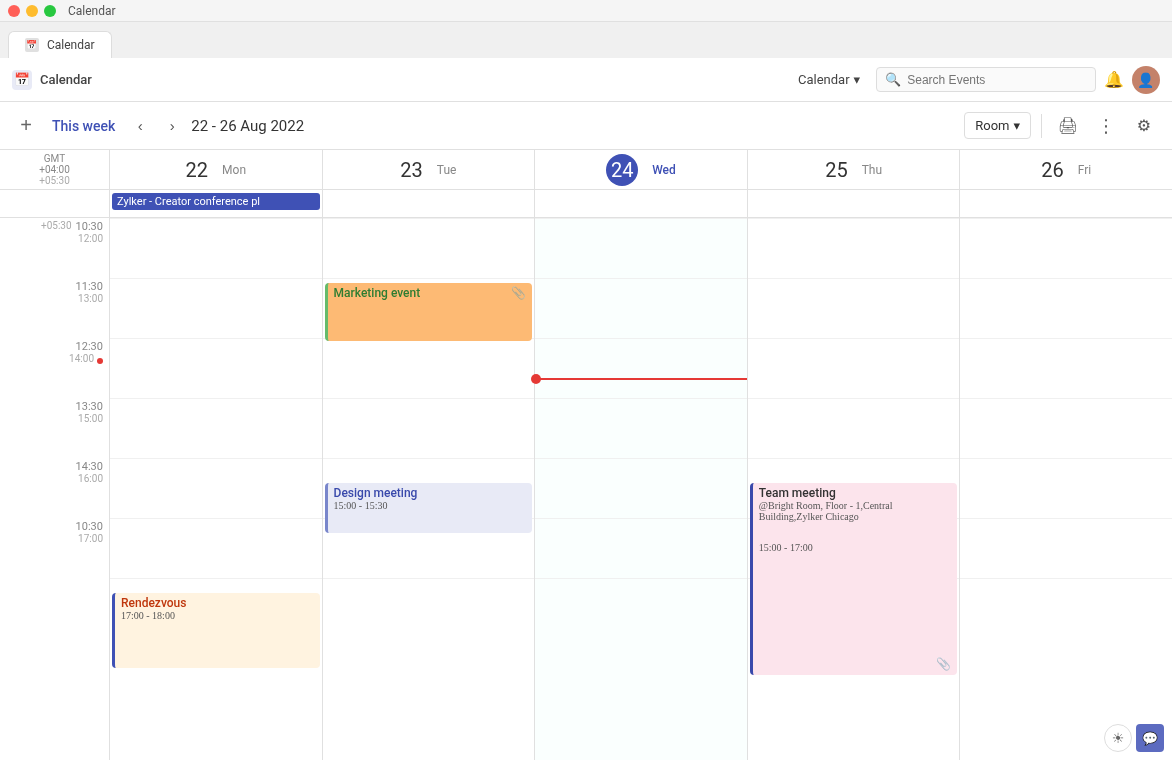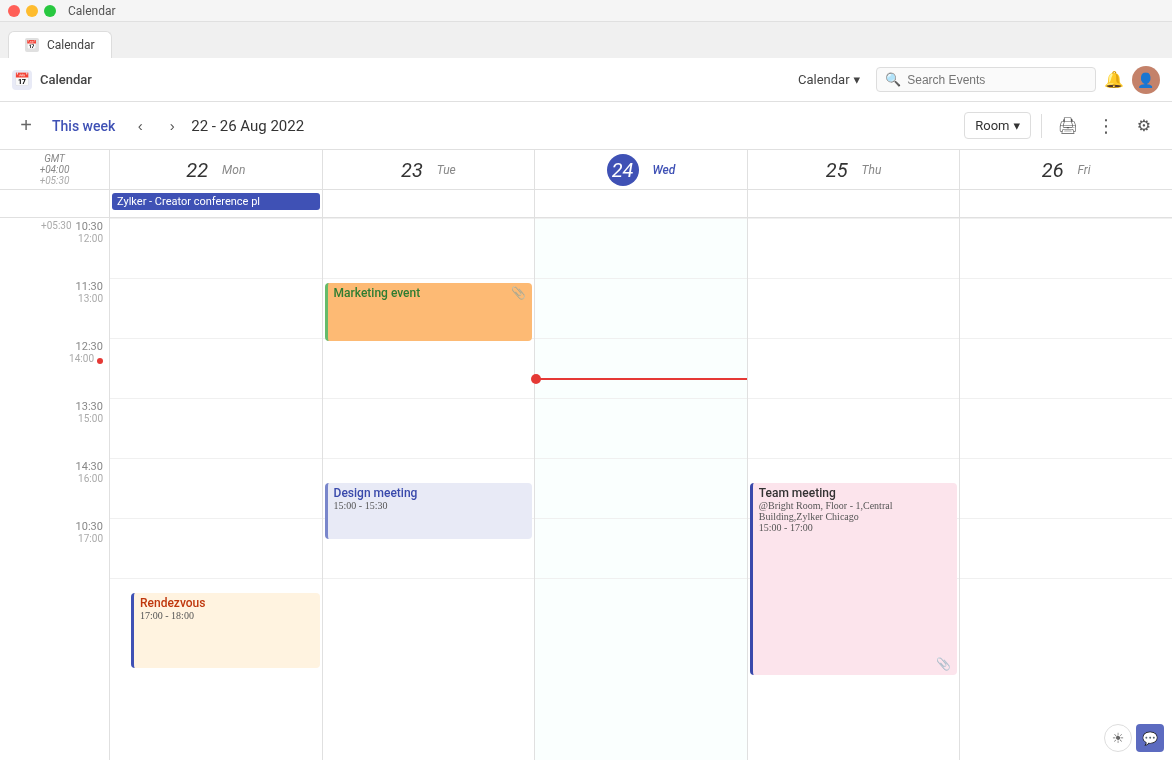--- a/index.html
+++ b/index.html
@@ -25,21 +25,21 @@
     #date-range { font-size: 15px; color: #333; font-weight: 400; }
     #navbar-spacer { flex: 1; }
     #work-dropdown { display: flex; align-items: center; gap: 4px; border: 1px solid #ddd; border-radius: 4px; padding: 5px 10px; cursor: pointer; font-size: 13px; background: #fff; }
     #print-btn { width: 32px; height: 32px; display: flex; align-items: center; justify-content: center; cursor: pointer; border-radius: 4px; color: #555; font-size: 16px; }
     #more-btn { width: 32px; height: 32px; display: flex; align-items: center; justify-content: center; cursor: pointer; border-radius: 50%; color: #555; font-size: 18px; }
     #settings-btn { width: 32px; height: 32px; display: flex; align-items: center; justify-content: center; cursor: pointer; border-radius: 4px; color: #555; font-size: 16px; }
     .sep-line { width: 1px; height: 24px; background: #ddd; margin: 0 4px; }
 
     
     #calendar { display: flex; flex-direction: column; height: calc(760px - 92px); }
-    #day-headers { display: flex; border-bottom: 1px solid #e0e0e0; height: 40px; font-style: italic; }
+    #day-headers { display: flex; border-bottom: 1px solid #e0e0e0; height: 40px; }
     #gmt-header { width: 110px; min-width: 110px; border-right: 1px solid #e0e0e0; display: flex; flex-direction: column; align-items: center; justify-content: center; font-size: 10px; color: #888; }
     .day-header { flex: 1; display: flex; align-items: center; justify-content: center; gap: 14px; border-right: 1px solid #e0e0e0; font-size: 13px; color: #555; }
     .day-header:last-child { border-right: none; }
     .day-num { font-size: 20px; font-weight: 400; color: #333; }
     .day-num.today { background: #3f51b5; color: #fff; border-radius: 50%; width: 32px; height: 32px; display: flex; align-items: center; justify-content: center; }
     .day-name { font-size: 12px; color: #888; }
     .day-name.today { color: #3f51b5; font-weight: 500; }
 
     
     #allday-row { display: flex; border-bottom: 1px solid #e0e0e0; min-height: 28px; }
@@ -66,21 +66,21 @@
     .current-time-line { position: absolute; left: 0; right: 0; height: 2px; background: #e53935; z-index: 10; }
     .current-time-line::before { content: ''; position: absolute; left: -4px; top: -4px; width: 10px; height: 10px; border-radius: 50%; background: #e53935; }
 
     
     .cal-event { position: absolute; border-radius: 4px; padding: 3px 6px; font-size: 11px; cursor: pointer; overflow: hidden; left: 2px; right: 2px; }
     .cal-event .evt-title { font-weight: 500; font-size: 12px; }
     .cal-event .evt-time { font-size: 10px; color: #555; font-family: Liberation Serif, serif; }
     .evt-green { background: #fdba74; color: #2e7d32; border-left: 3px solid #66bb6a; }
     .evt-lavender { background: #e8eaf6; color: #3949ab; border-left: 3px solid #7986cb; }
     .evt-pink { background: #fce4ec; color: #333; border-left: 3px solid #3949ab; }
-    .evt-peach { background: #fff3e0; color: #bf360c; border-left: 3px solid #3f51b5; margin-left: 19px; }
+    .evt-peach { background: #fff3e0; color: #bf360c; border-left: 3px solid #3f51b5; }
 
     .attachment-icon { float: right; opacity: 0.5; font-size: 12px; }
 
     
     #time-grid::-webkit-scrollbar { width: 6px; }
     #time-grid::-webkit-scrollbar-thumb { background: #ccc; border-radius: 3px; }
 
     
     #bottom-right { position: fixed; bottom: 8px; right: 8px; display: flex; gap: 4px; align-items: center; }
     #brightness-btn { width: 28px; height: 28px; border-radius: 50%; border: 1px solid #ddd; background: #fff; display: flex; align-items: center; justify-content: center; cursor: pointer; font-size: 14px; color: #666; }
@@ -268,21 +268,21 @@
         <div class="hour-line" style="top:120px;"></div>
         <div class="hour-line" style="top:180px;"></div>
         <div class="hour-line" style="top:240px;"></div>
         <div class="hour-line" style="top:300px;"></div>
         <div class="hour-line" style="top:360px;"></div>
 
         <div class="cal-event evt-green" style="top:65px;height:58px;left:2px;right:2px;">
           <div class="evt-title">Marketing event<span class="attachment-icon">📎</span></div>
         </div>
 
-        <div class="cal-event evt-lavender" style="top:265px;height:56px;left:2px;right:2px;">
+        <div class="cal-event evt-lavender" style="top:265px;height:50px;left:2px;right:2px;">
           <div class="evt-title">Design meeting</div>
           <div class="evt-time">15:00 - 15:30</div>
         </div>
       </div>
 
       <div class="day-col" style="position:relative;background:#fafffe;">
         <div class="hour-line" style="top:0px;"></div>
         <div class="hour-line" style="top:60px;"></div>
         <div class="hour-line" style="top:120px;"></div>
         <div class="hour-line" style="top:180px;"></div>
@@ -298,21 +298,21 @@
         <div class="hour-line" style="top:60px;"></div>
         <div class="hour-line" style="top:120px;"></div>
         <div class="hour-line" style="top:180px;"></div>
         <div class="hour-line" style="top:240px;"></div>
         <div class="hour-line" style="top:300px;"></div>
         <div class="hour-line" style="top:360px;"></div>
 
         <div class="cal-event evt-pink" style="top:265px;height:192px;left:2px;right:2px;">
           <div class="evt-title">Team meeting</div>
           <div class="evt-time">@Bright Room, Floor - 1,Central Building,Zylker Chicago</div>
-          <div class="evt-time" style="margin-top:0;">15:00 - 17:00</div>
+          <div class="evt-time" style="margin-top:20px;">15:00 - 17:00</div>
           <span class="attachment-icon" style="position:absolute;bottom:4px;right:6px;">📎</span>
         </div>
       </div>
 
       <div class="day-col" style="position:relative;">
         <div class="hour-line" style="top:0px;"></div>
         <div class="hour-line" style="top:60px;"></div>
         <div class="hour-line" style="top:120px;"></div>
         <div class="hour-line" style="top:180px;"></div>
         <div class="hour-line" style="top:240px;"></div>

